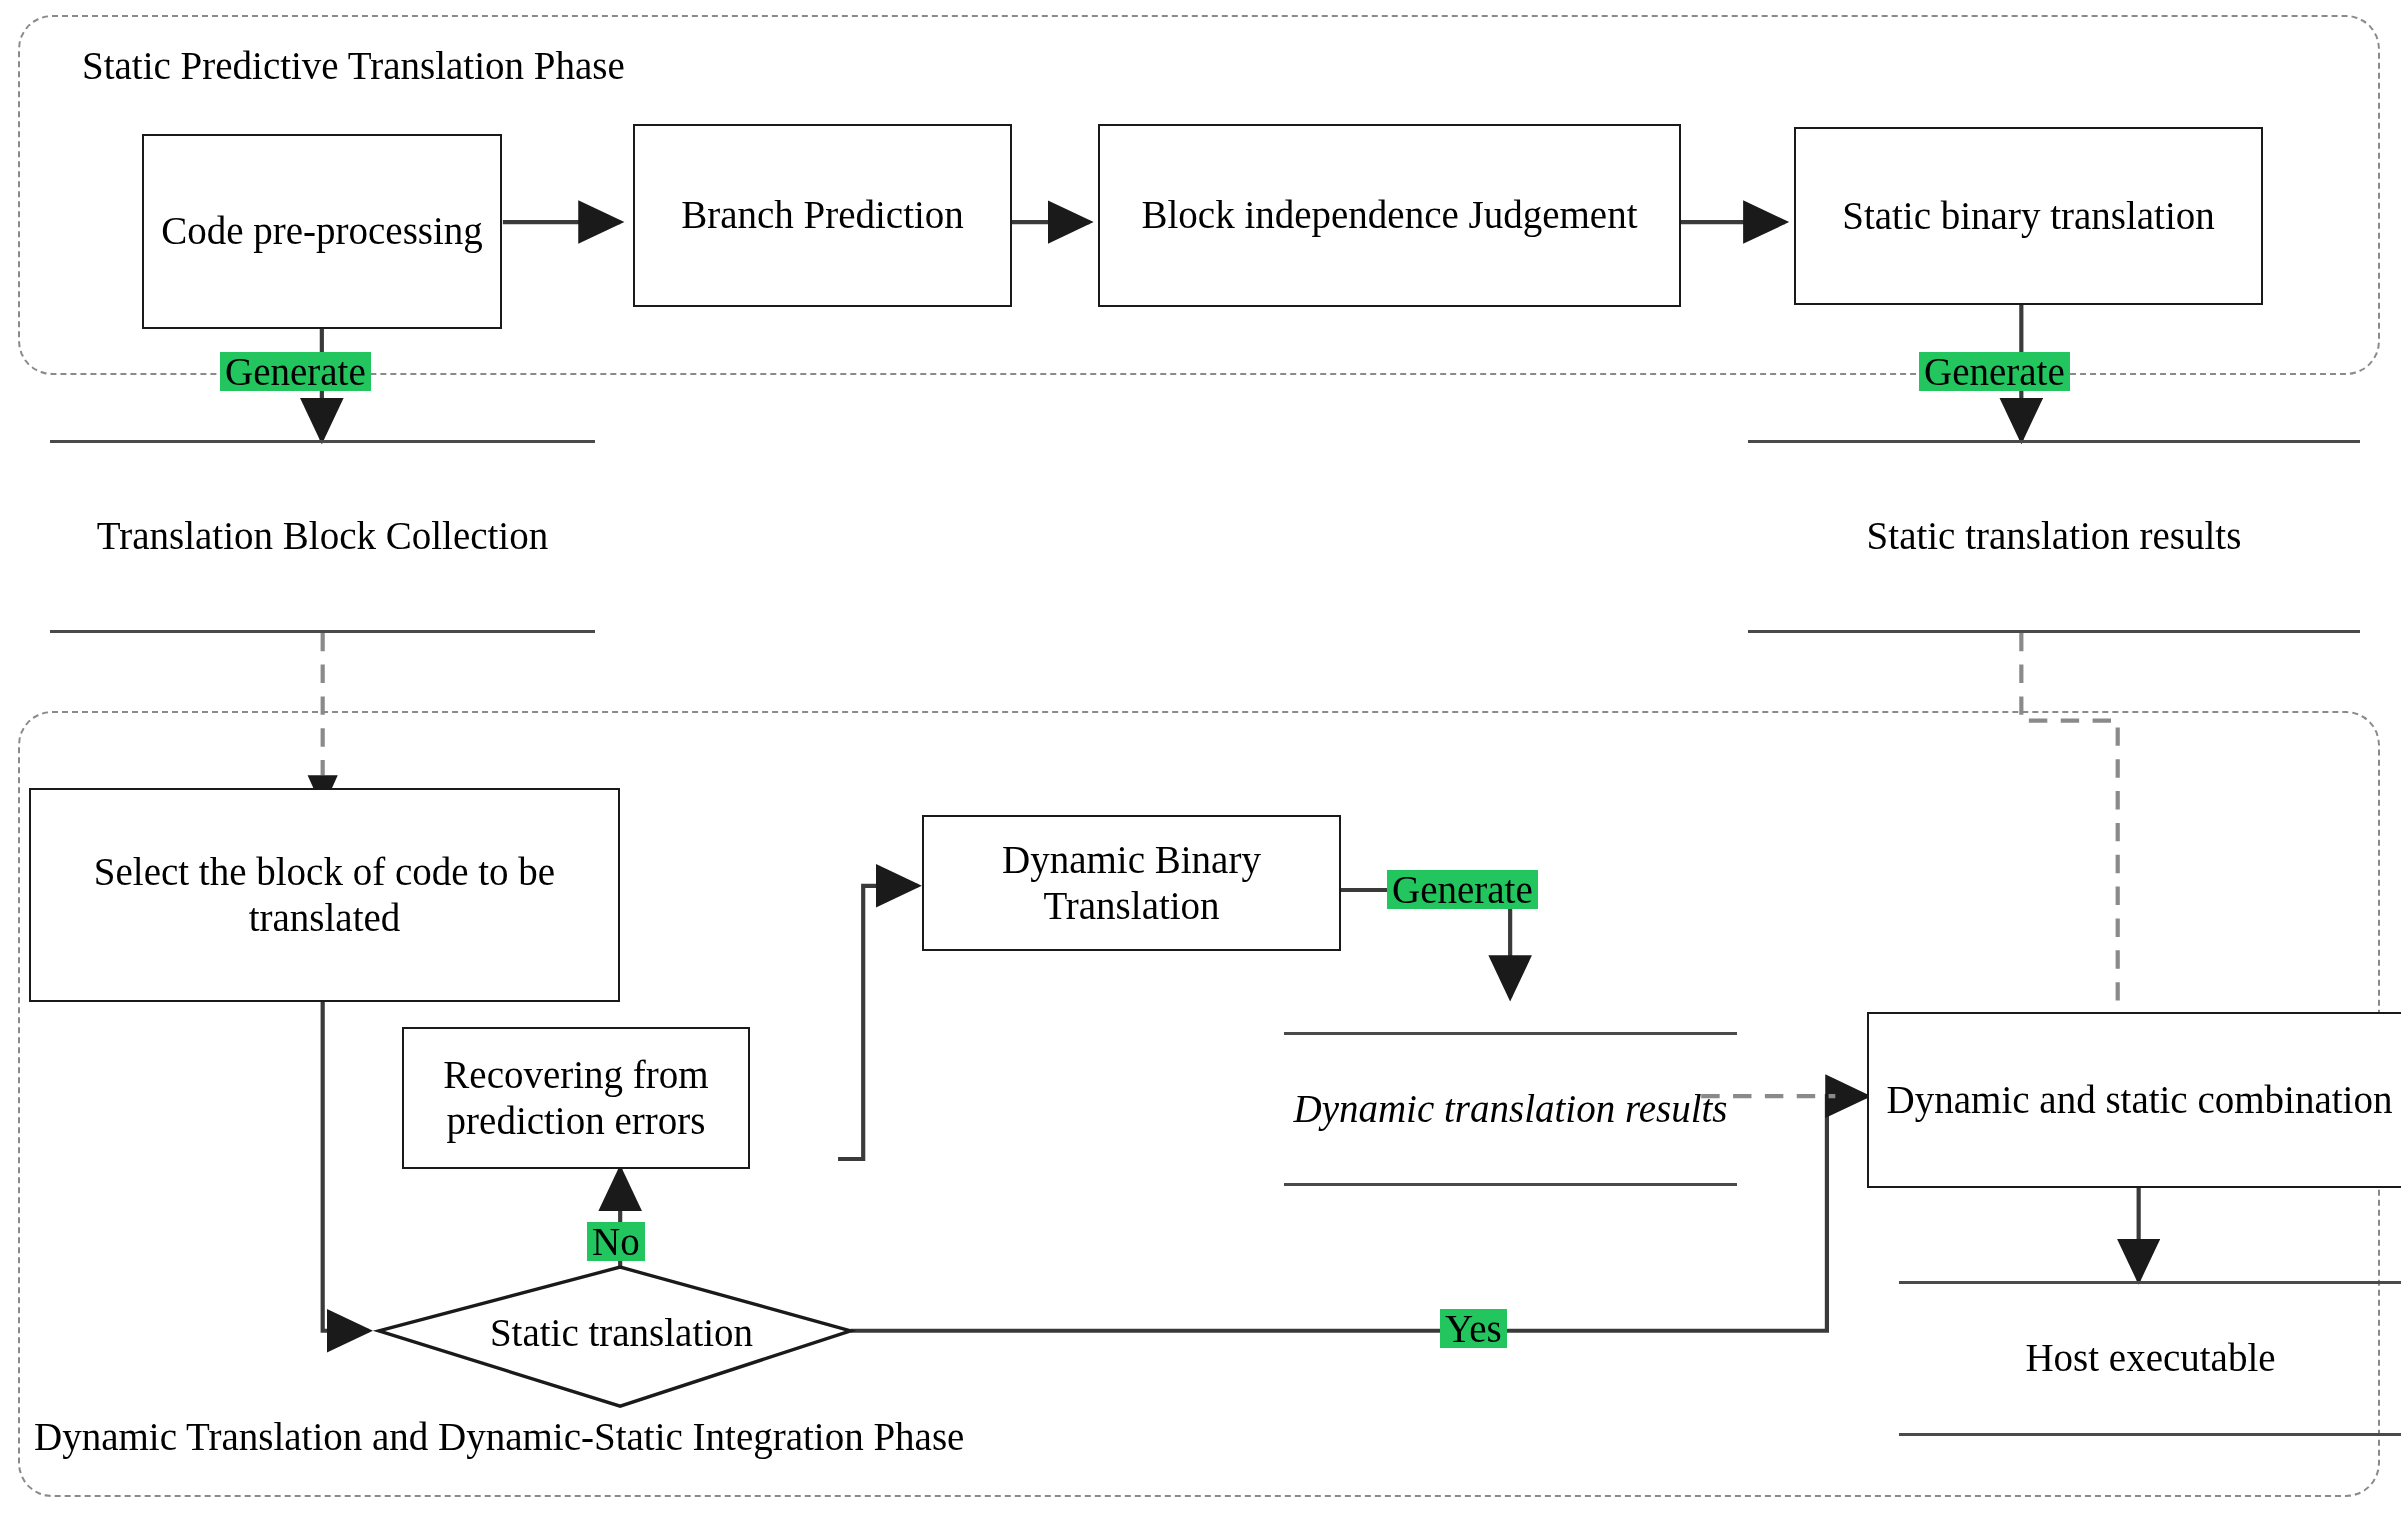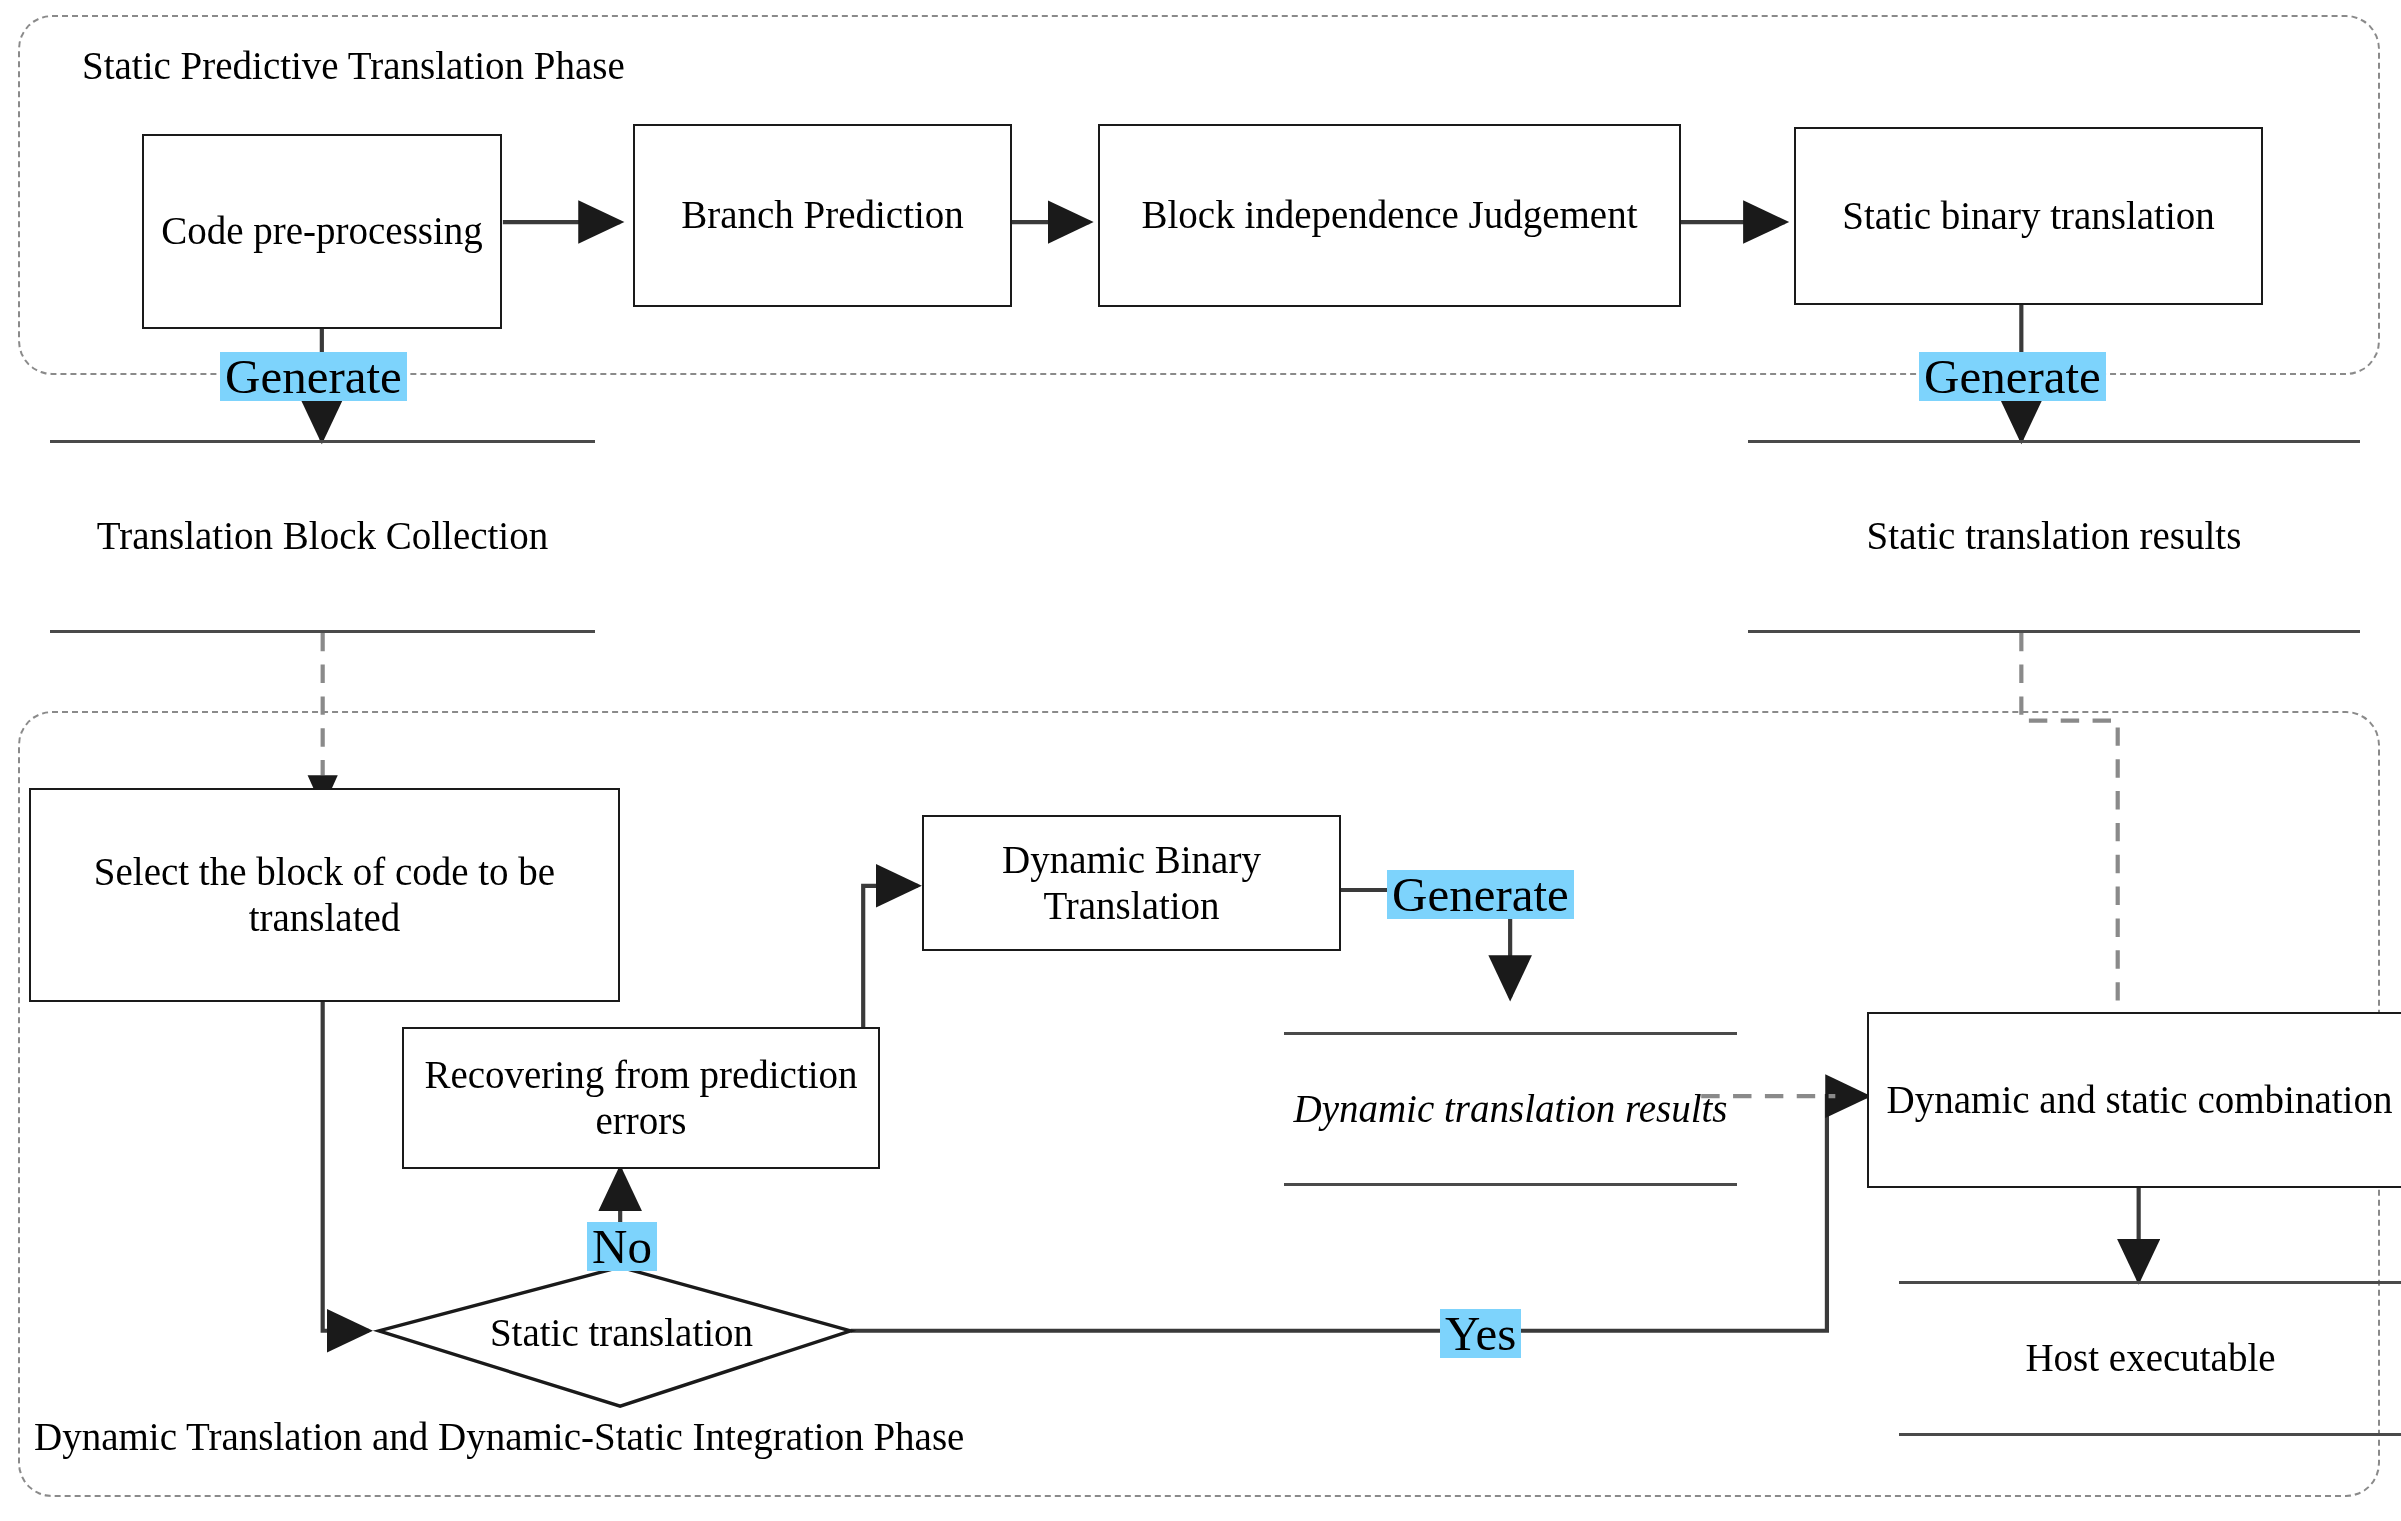--- a/index.html
+++ b/index.html
@@ -58,24 +58,24 @@
     background: transparent;
     display: flex;
     align-items: center;
     justify-content: center;
     text-align: center;
     font-size: 39px;
     line-height: 1.2;
   }
   .edge-label {
     position: absolute;
-    font-size: 49px;
+    font-size: 39px;
     line-height: 1;
     white-space: nowrap;
-    background: #7dd3fc;
+    background: #22c55e;
     padding: 0 5px;
     color: #000;
   }
   .diamond-text {
     position: absolute;
     font-size: 39px;
     white-space: nowrap;
     text-align: center;
     color: #000;
   }
@@ -160,21 +160,21 @@
   <div class="store" style="left:1748px; top:440px; width:612px; height:193px;">Static translation results</div>
 
   <div class="edge-label" style="left:220px; top:352px;">Generate</div>
 
   <div class="edge-label" style="left:1919px; top:352px;">Generate</div>
 
   <div class="proc" style="left:922px; top:815px; width:419px; height:136px;">Dynamic Binary Translation</div>
 
   <div class="proc" style="left:29px; top:788px; width:591px; height:214px;">Select the block of code to be translated</div>
 
-  <div class="proc" style="left:402px; top:1027px; width:478px; height:142px;">Recovering from prediction errors</div>
+  <div class="proc" style="left:402px; top:1027px; width:348px; height:142px;">Recovering from prediction errors</div>
 
   <div class="store" style="left:1284px; top:1032px; width:453px; height:154px;font-style:italic;">Dynamic translation results</div>
 
   <div class="proc" style="left:1867px; top:1012px; width:545px; height:176px;">Dynamic and static combination</div>
 
   <div class="store" style="left:1899px; top:1281px; width:503px; height:155px;">Host executable</div>
 
   <div class="diamond-text" style="left:412px; top:1310px; width:419px;">Static translation</div>
 
   <div class="edge-label" style="left:1387px; top:870px;">Generate</div>

